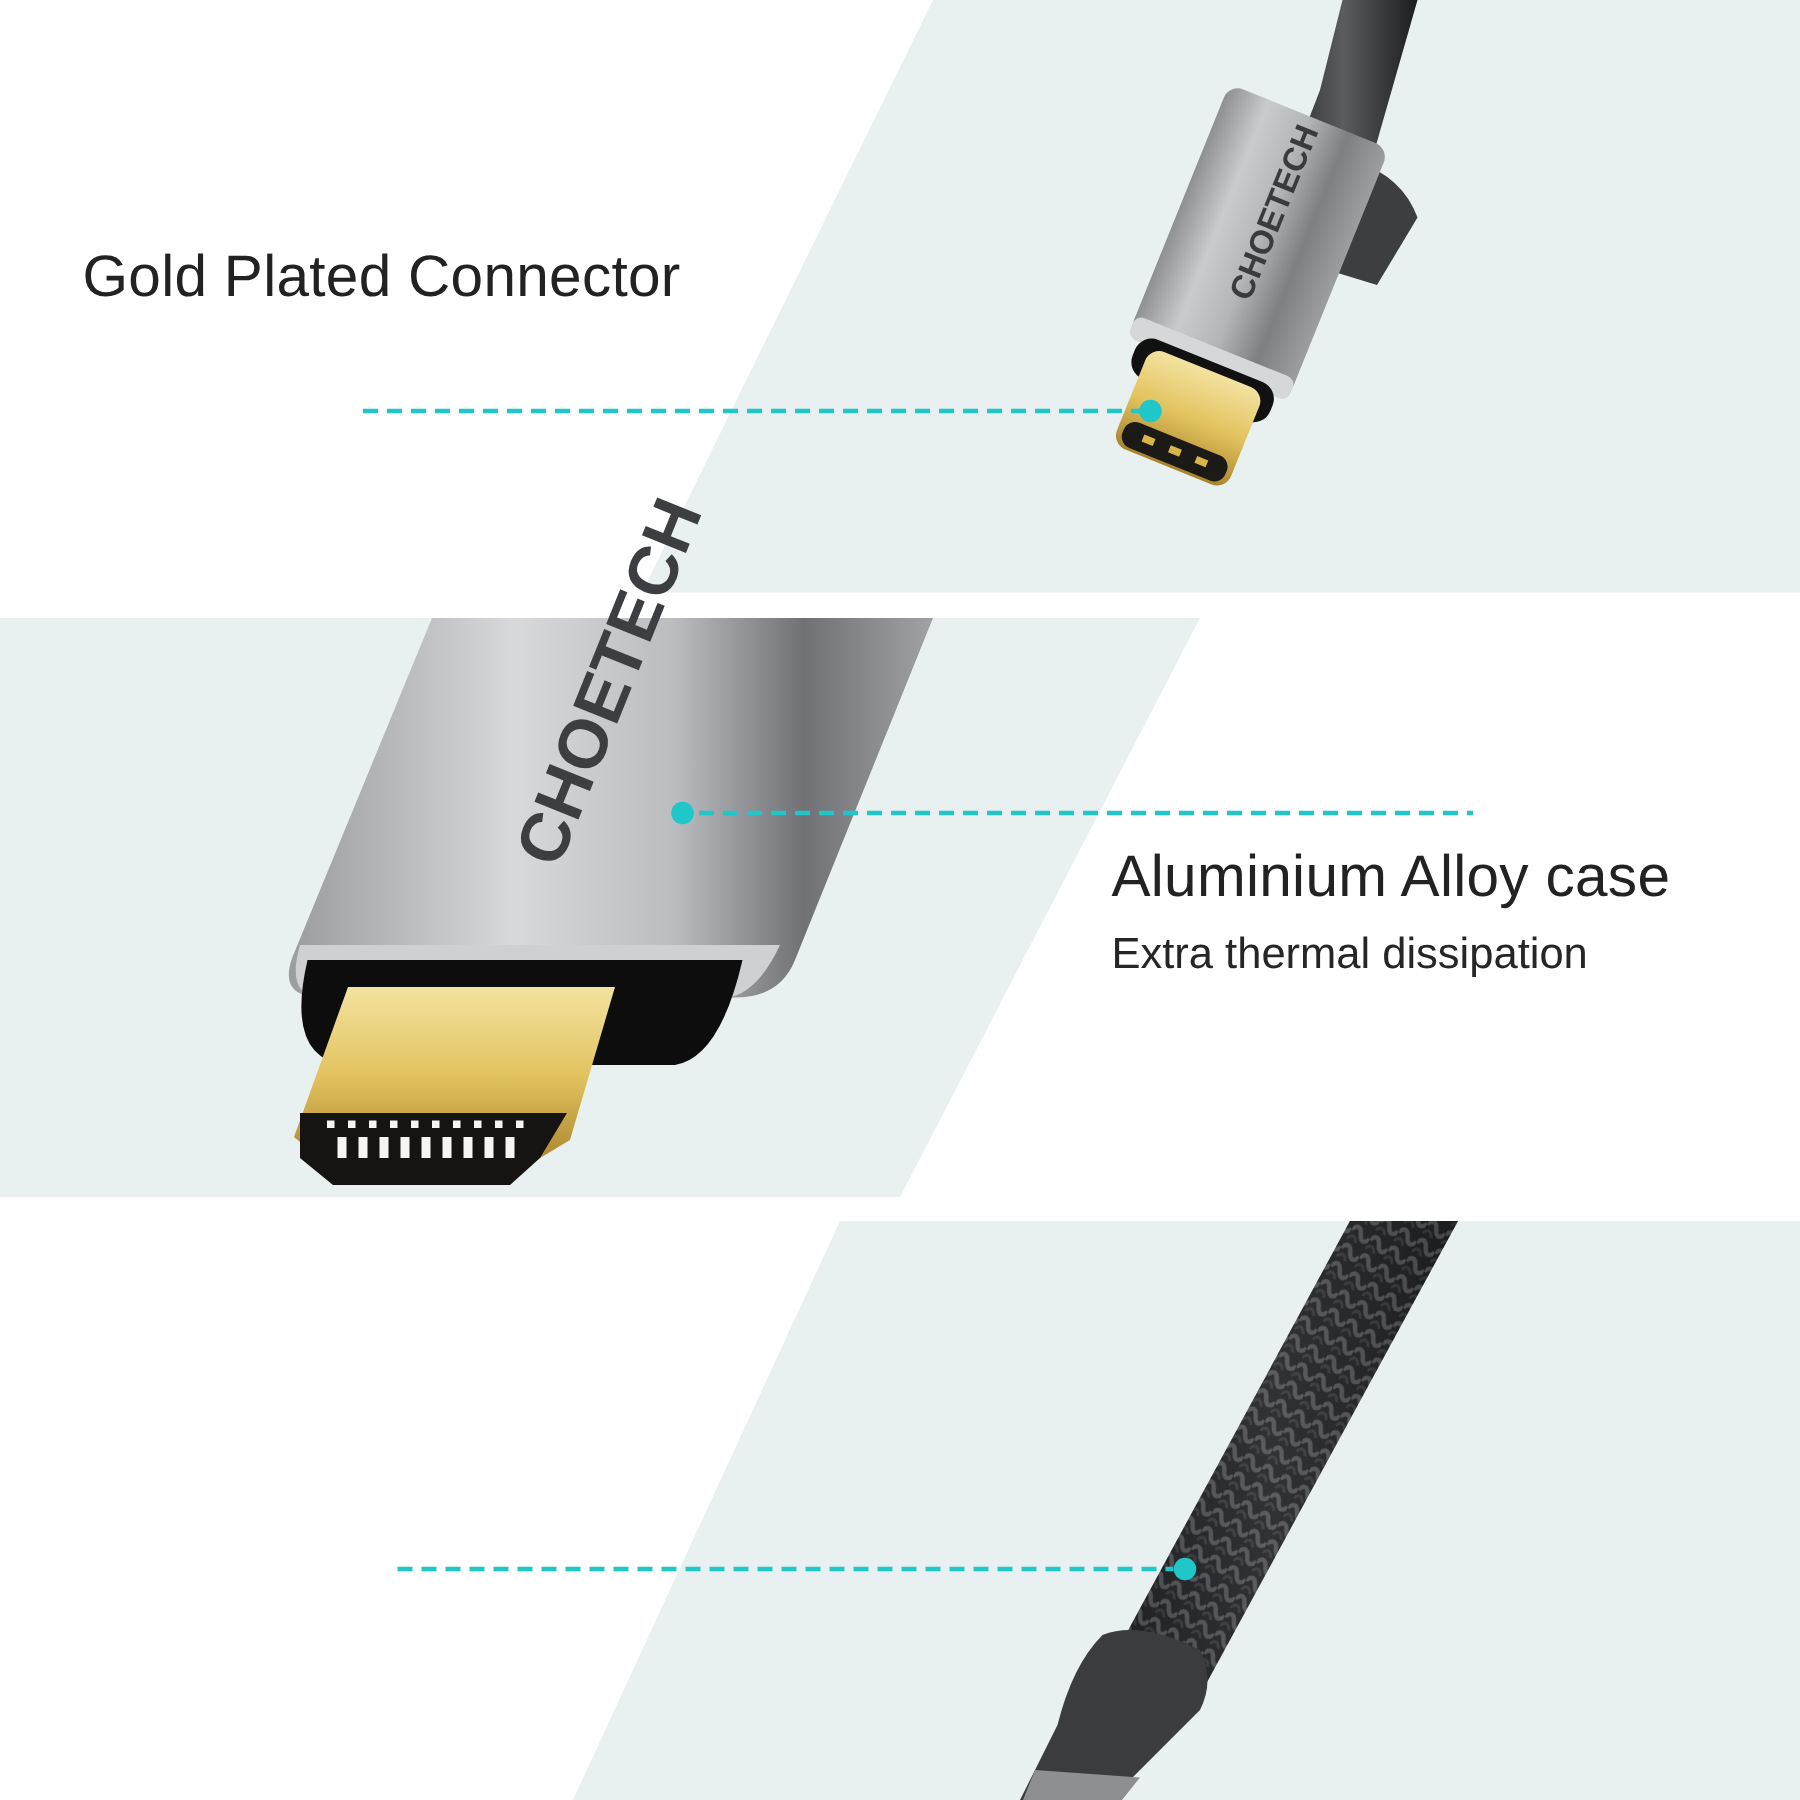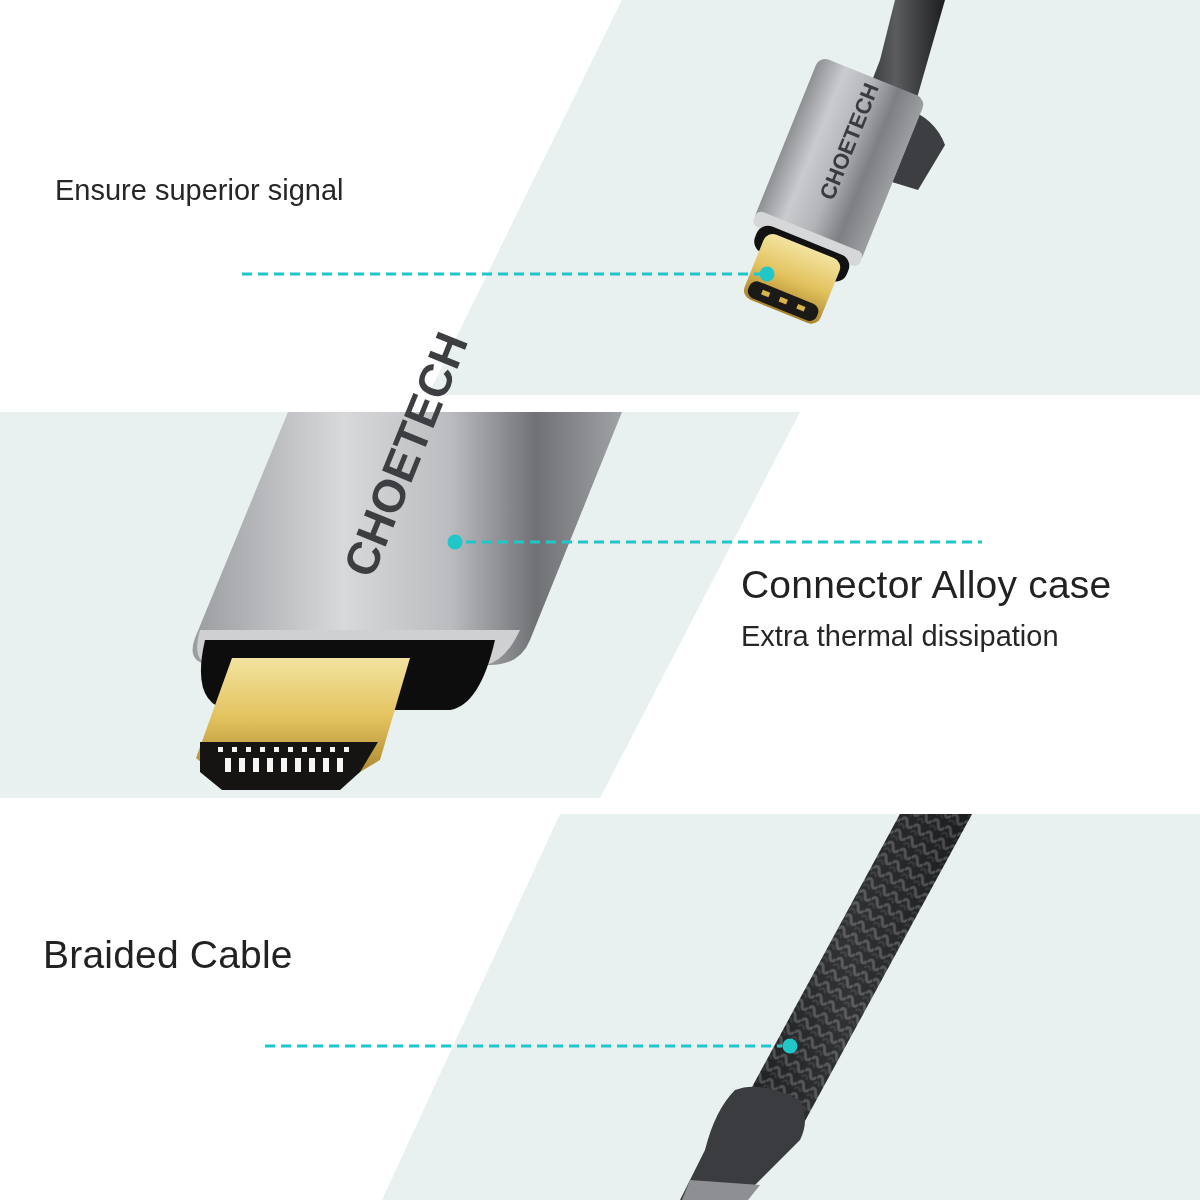--- a/index.html
+++ b/index.html
@@ -125,23 +125,22 @@
     <circle cx="455" cy="542" r="7.5" fill="#1fc7c9"></circle>
     <line x1="466" y1="542" x2="982" y2="542" stroke="#1fc7c9" stroke-width="3" stroke-dasharray="10,6"></line>
   </g>
   <g>
     <line x1="265" y1="1046" x2="782" y2="1046" stroke="#1fc7c9" stroke-width="3" stroke-dasharray="10,6"></line>
     <circle cx="790" cy="1046" r="7.5" fill="#1fc7c9"></circle>
   </g>
 </svg>
 
 <div class="feature" id="f1">
-  <div class="sub">Ensure superior signal</div>
+  <div class="title">Gold Plated Connector</div>
 </div>
 
 <div class="feature" id="f2">
-  <div class="title">Connector Alloy case</div>
+  <div class="title">Aluminium Alloy case</div>
   <div class="sub">Extra thermal dissipation</div>
 </div>
 
 <div class="feature" id="f3">
-  <div class="title">Braided Cable</div>
 </div>
 
 </body></html>

